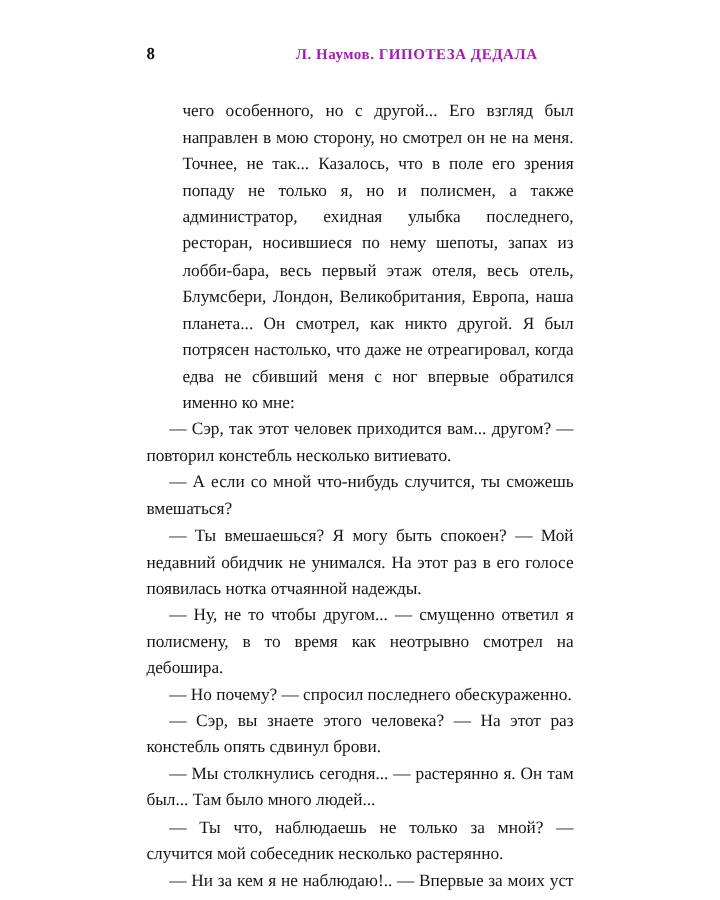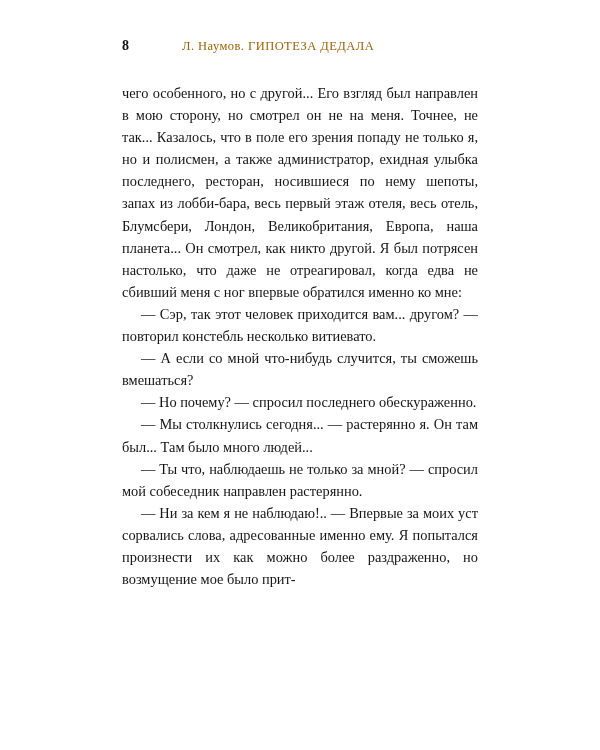--- a/index.html
+++ b/index.html
@@ -31,59 +31,63 @@
   .folio {
     font-family: "Liberation Serif", serif;
     font-size: 14px;
     font-weight: bold;
     color: #111;
     letter-spacing: 0.2px;
     width: 60px;
   }
   .head-title {
     flex: 1;
-    text-align: left;
+    text-align: right;
     font-family: "Liberation Serif", serif;
     font-size: 12.5px;
-    font-weight: normal;
+    font-weight: bold;
     letter-spacing: 0.45px;
-    color: #a16207;
+    color: #a21caf;
     white-space: nowrap;
     margin-right: 30px;
   }
   .body-text {
     font-family: "Liberation Serif", serif;
     font-size: 14.4px;
     line-height: 22.1px;
     text-align: justify;
     text-justify: inter-word;
     color: #151515;
     hyphens: manual;
   }
   .body-text p {
     margin: 0;
     text-indent: 19px;
   }
   .body-text p.noindent {
     text-indent: 0;
+    margin-left: 30px;
   }
 </style>
 </head>
 <body>
 
 <div class="page">
 
   <div class="running-head">
     <div class="folio">8</div>
     <div class="head-title">Л. Наумов. ГИПОТЕЗА ДЕДАЛА</div>
   </div>
 
   <div class="body-text">
     <p class="noindent">чего особенного, но с другой... Его взгляд был направлен в мою сторону, но смотрел он не на меня. Точнее, не так... Казалось, что в поле его зрения попаду не только я, но и полисмен, а также администратор, ехидная улыбка последнего, ресторан, носившиеся по нему шепоты, запах из лобби-бара, весь первый этаж отеля, весь отель, Блумсбери, Лондон, Великобритания, Европа, наша планета... Он смотрел, как никто другой. Я был потрясен настолько, что даже не отреагировал, когда едва не сбивший меня с ног впервые обратился именно ко мне:</p>
     <p>— Сэр, так этот человек приходится вам... другом? — повторил констебль несколько витиевато.</p>
     <p>— А если со мной что-нибудь случится, ты сможешь вмешаться?</p>
+    <p>— Ты вмешаешься? Я могу быть спокоен? — Мой недавний обидчик не унимался. На этот раз в его голосе появилась нотка отчаянной надежды.</p>
+    <p>— Ну, не то чтобы другом... — смущенно ответил я полисмену, в то время как неотрывно смотрел на дебошира.</p>
     <p>— Но почему? — спросил последнего обескураженно.</p>
+    <p>— Сэр, вы знаете этого человека? — На этот раз констебль опять сдвинул брови.</p>
     <p>— Мы столкнулись сегодня... — растерянно я. Он там был... Там было много людей...</p>
-    <p>— Ты что, наблюдаешь не только за мной? — спросил мой собеседник направлен растерянно.</p>
+    <p>— Ты что, наблюдаешь не только за мной? — случится мой собеседник несколько растерянно.</p>
     <p>— Ни за кем я не наблюдаю!.. — Впервые за моих уст сорвались слова, адресованные именно ему. Я попытался произнести их как можно более раздраженно, но возмущение мое было прит-</p>
   </div>
 
 </div>
 
 </body></html>

